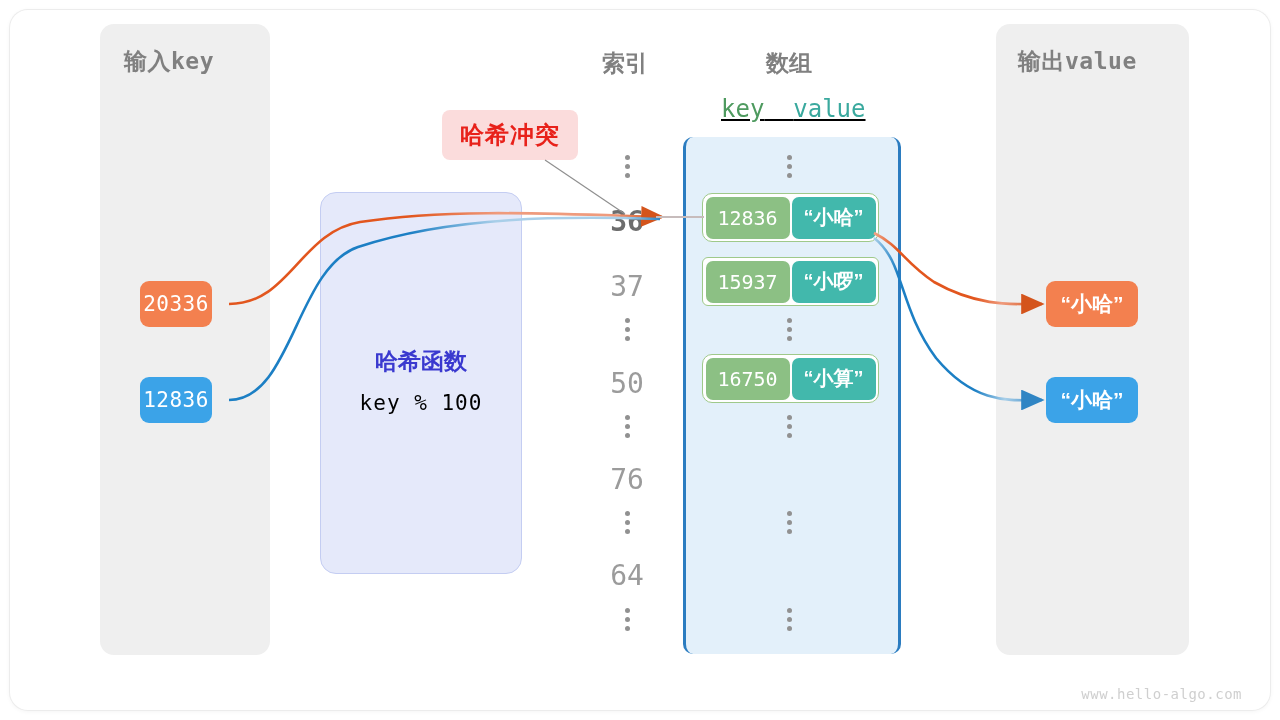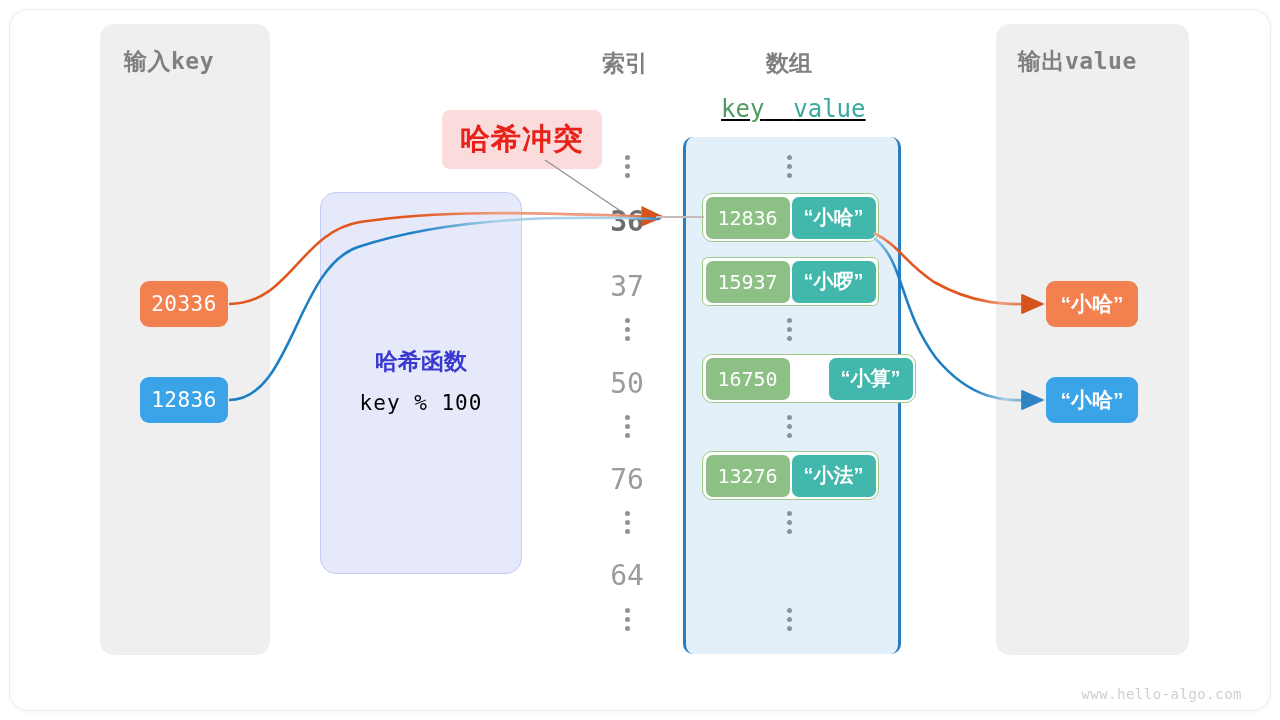--- a/index.html
+++ b/index.html
@@ -59,21 +59,21 @@
     font-family: "DejaVu Sans Mono", "Liberation Mono", monospace;
     font-size: 24px;
     white-space: nowrap;
     text-decoration: underline;
   }
   .kv-header .k { color: #4e9a5f; }
   .kv-header .v { color: #3aa99e; }
   
   .keypill {
     position: absolute;
-    width: 88px;
+    width: 72px;
     height: 46px;
     border-radius: 9px;
     color: #ffffff;
     font-family: "DejaVu Sans Mono", "Liberation Mono", monospace;
     font-size: 21px;
     display: flex;
     align-items: center;
     justify-content: center;
     letter-spacing: 0.5px;
   }
@@ -109,21 +109,21 @@
   }
   
   .badge {
     position: absolute;
     left: 442px;
     top: 110px;
     padding: 9px 18px;
     background: #fbdcdc;
     border-radius: 8px;
     color: #e8211a;
-    font-size: 30px;
+    font-size: 24px;
     font-weight: bold;
     letter-spacing: 1px;
   }
   
   .idx {
     position: absolute;
     width: 60px;
     text-align: center;
     color: #9b9b9b;
     font-family: "DejaVu Sans Mono", "Liberation Mono", monospace;
@@ -326,43 +326,35 @@
       <span>“小啰”</span>
     </div>
   </div>
 
   <div class="dots" style="left:784px; top:318px;">
     <i></i>
       <i></i>
       <i></i>
   </div>
 
-  <div class="bucket" style="left:702px; top:354px;gap:37px;">
+  <div class="bucket" style="left:702px; top:354px;">
     <div class="cell-key">
       <span>16750</span>
     </div>
     <div class="cell-val">
       <span>“小算”</span>
     </div>
   </div>
 
   <div class="dots" style="left:784px; top:415px;">
     <i></i>
       <i></i>
       <i></i>
   </div>
 
-  <div class="bucket" style="left:702px; top:451px;">
-    <div class="cell-key">
-      <span>13276</span>
-    </div>
-    <div class="cell-val">
-      <span>“小法”</span>
-    </div>
-  </div>
 
   <div class="dots" style="left:784px; top:511px;">
     <i></i>
       <i></i>
       <i></i>
   </div>
 
 
   <div class="dots" style="left:784px; top:608px;">
     <i></i>

